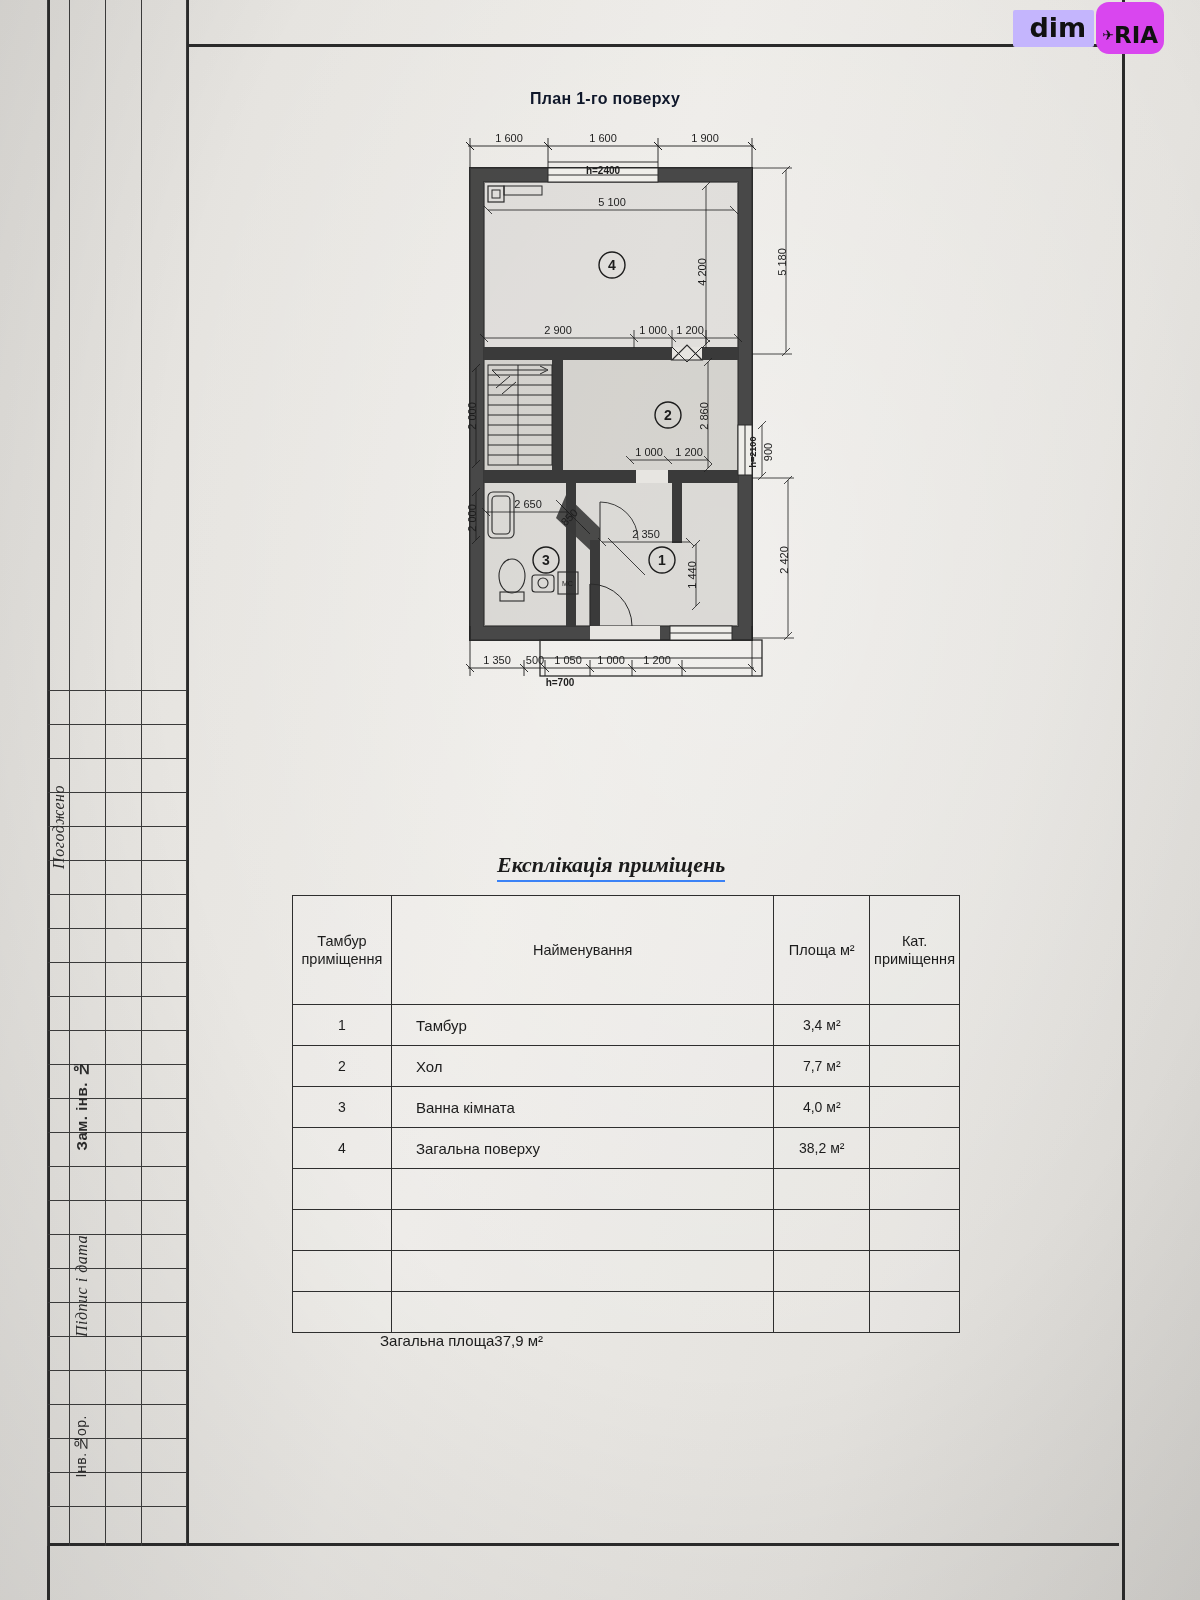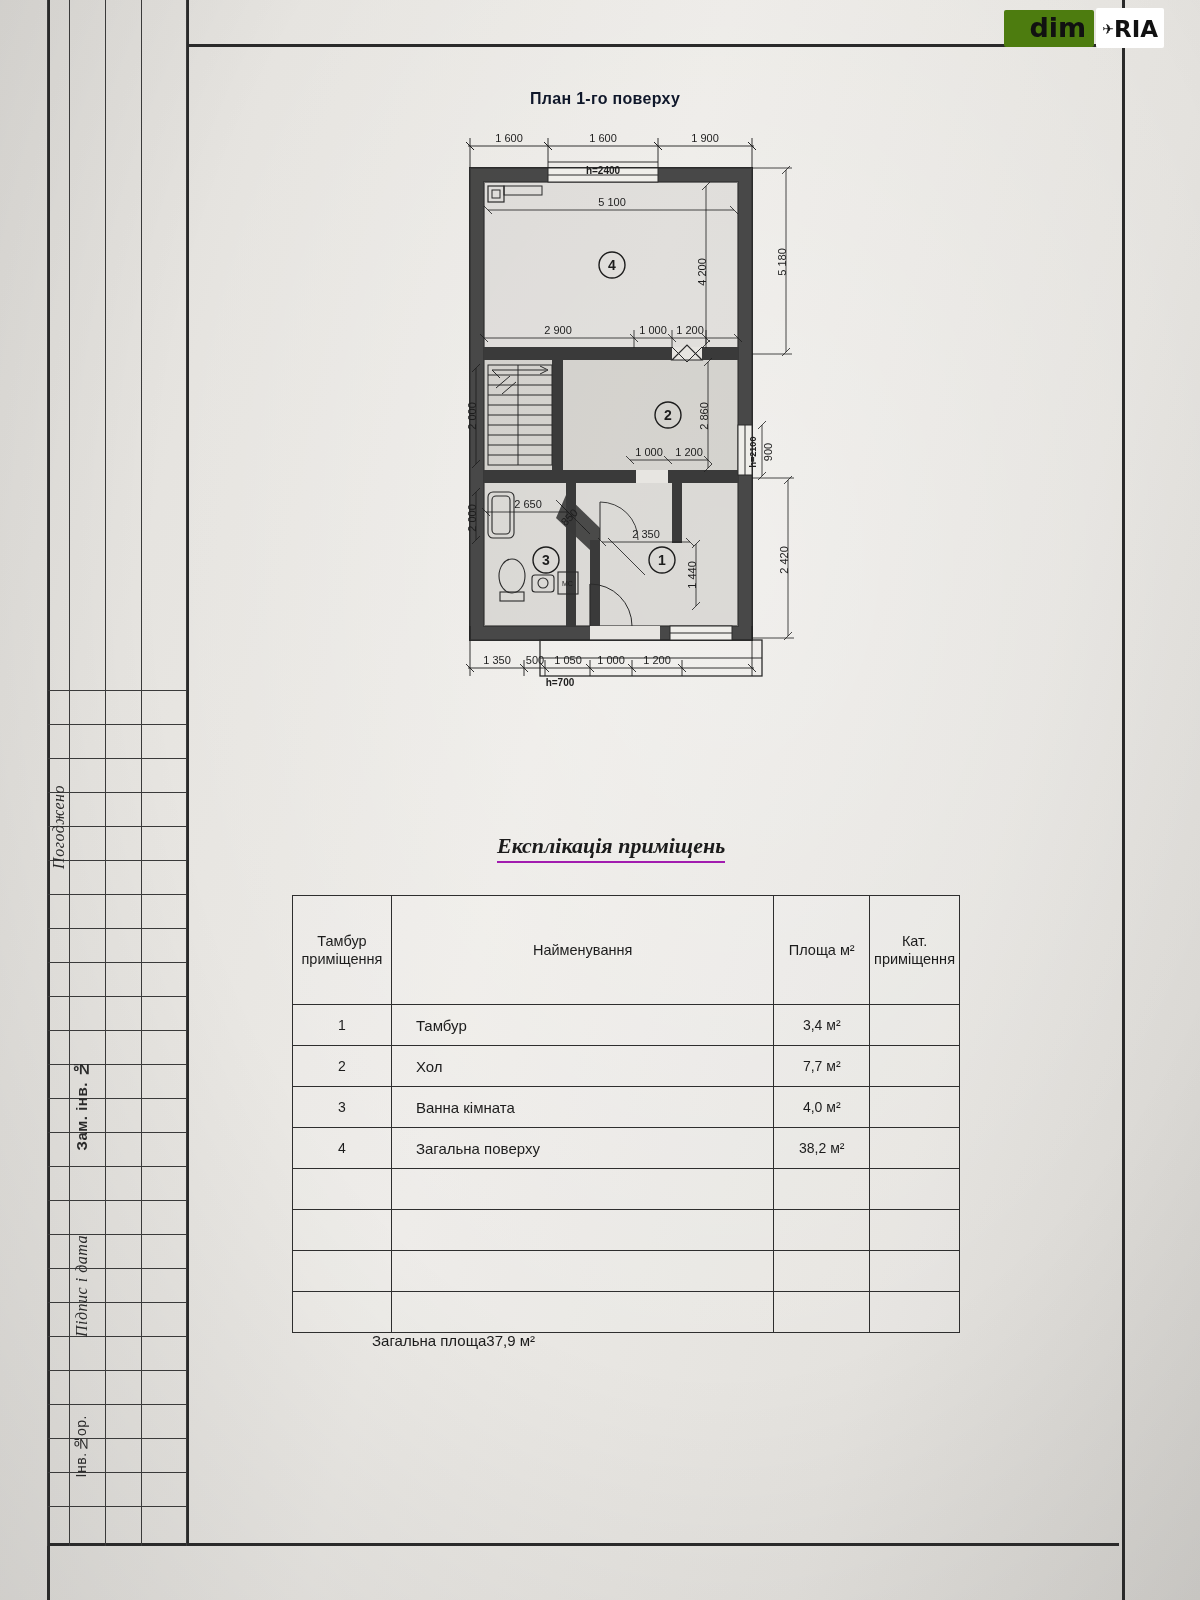--- a/index.html
+++ b/index.html
@@ -46,57 +46,57 @@
     writing-mode:vertical-rl;
     transform:rotate(180deg);
     font-size:15px;color:#2b2b2b;letter-spacing:.5px;white-space:nowrap;
   }
   .vlabel.it{font-style:italic;font-family:"Liberation Serif",serif;font-size:16px;}
   
   .logo{
     position:absolute;right:36px;top:6px;height:44px;display:flex;align-items:center;gap:2px;
   }
   .logo .dim{
-    background:#4d7c0f;color:#111;font-weight:bold;font-size:27px;padding:2px 8px 4px 25px;
+    background:#c4b5fd;color:#111;font-weight:bold;font-size:27px;padding:2px 8px 4px 16px;
     letter-spacing:0px;font-family:"DejaVu Sans", sans-serif;border-radius:2px;
   }
   .logo .ria{
-    background:#ffffff;color:#111;font-weight:bold;font-size:23px;padding:8px 6px 6px 6px;border-radius:2px;
+    background:#d946ef;color:#111;font-weight:bold;font-size:23px;padding:20px 6px 6px 6px;border-radius:13px;
     font-family:"DejaVu Sans", sans-serif;position:relative;
   }
   .logo .ria .bird{font-size:14px;position:relative;top:-3px;}
   
   .plan-title{
     position:absolute;left:530px;top:90px;font-size:16px;font-weight:bold;color:#0f172a;
     letter-spacing:.3px;
   }
   
   #plan{position:absolute;left:440px;top:120px;}
   
   .exp-title{
-    position:absolute;left:497px;top:833px;font-size:22px;font-style:italic;font-weight:bold;
-    color:#1b1b1b;font-family:"Liberation Serif",serif;border-bottom:2px solid #a21caf;padding-bottom:2px;
+    position:absolute;left:497px;top:852px;font-size:22px;font-style:italic;font-weight:bold;
+    color:#1b1b1b;font-family:"Liberation Serif",serif;border-bottom:2px solid #3b82f6;padding-bottom:2px;
   }
   
   table.exp{
     position:absolute;left:292px;top:895px;border-collapse:collapse;width:668px;
     background:rgba(255,255,255,0.12);
   }
   table.exp td,table.exp th{
     border:1.5px solid #2e2e2e;color:#1c1c1c;font-size:14px;text-align:center;
     height:40px;padding:0 4px;font-weight:normal;
   }
   table.exp thead td{height:108px;font-size:14.5px;line-height:1.25;}
   table.exp td.name{text-align:left;padding-left:24px;font-size:15px;}
   .c-num{width:92px;}
   .c-name{width:438px;}
   .c-area{width:96px;}
   .c-kat{width:68px;}
   .total{
-    position:absolute;left:280px;top:1332px;width:668px;display:flex;font-size:15px;color:#1b1b1b;
+    position:absolute;left:288px;top:1332px;width:668px;display:flex;font-size:15px;color:#1b1b1b;
   }
   .total .lbl{margin-left:92px;}
   .total .val{}
 </style>
 </head>
 <body>
 
 <div class="sheet"></div>
 
 <div class="frame-outer"></div>

